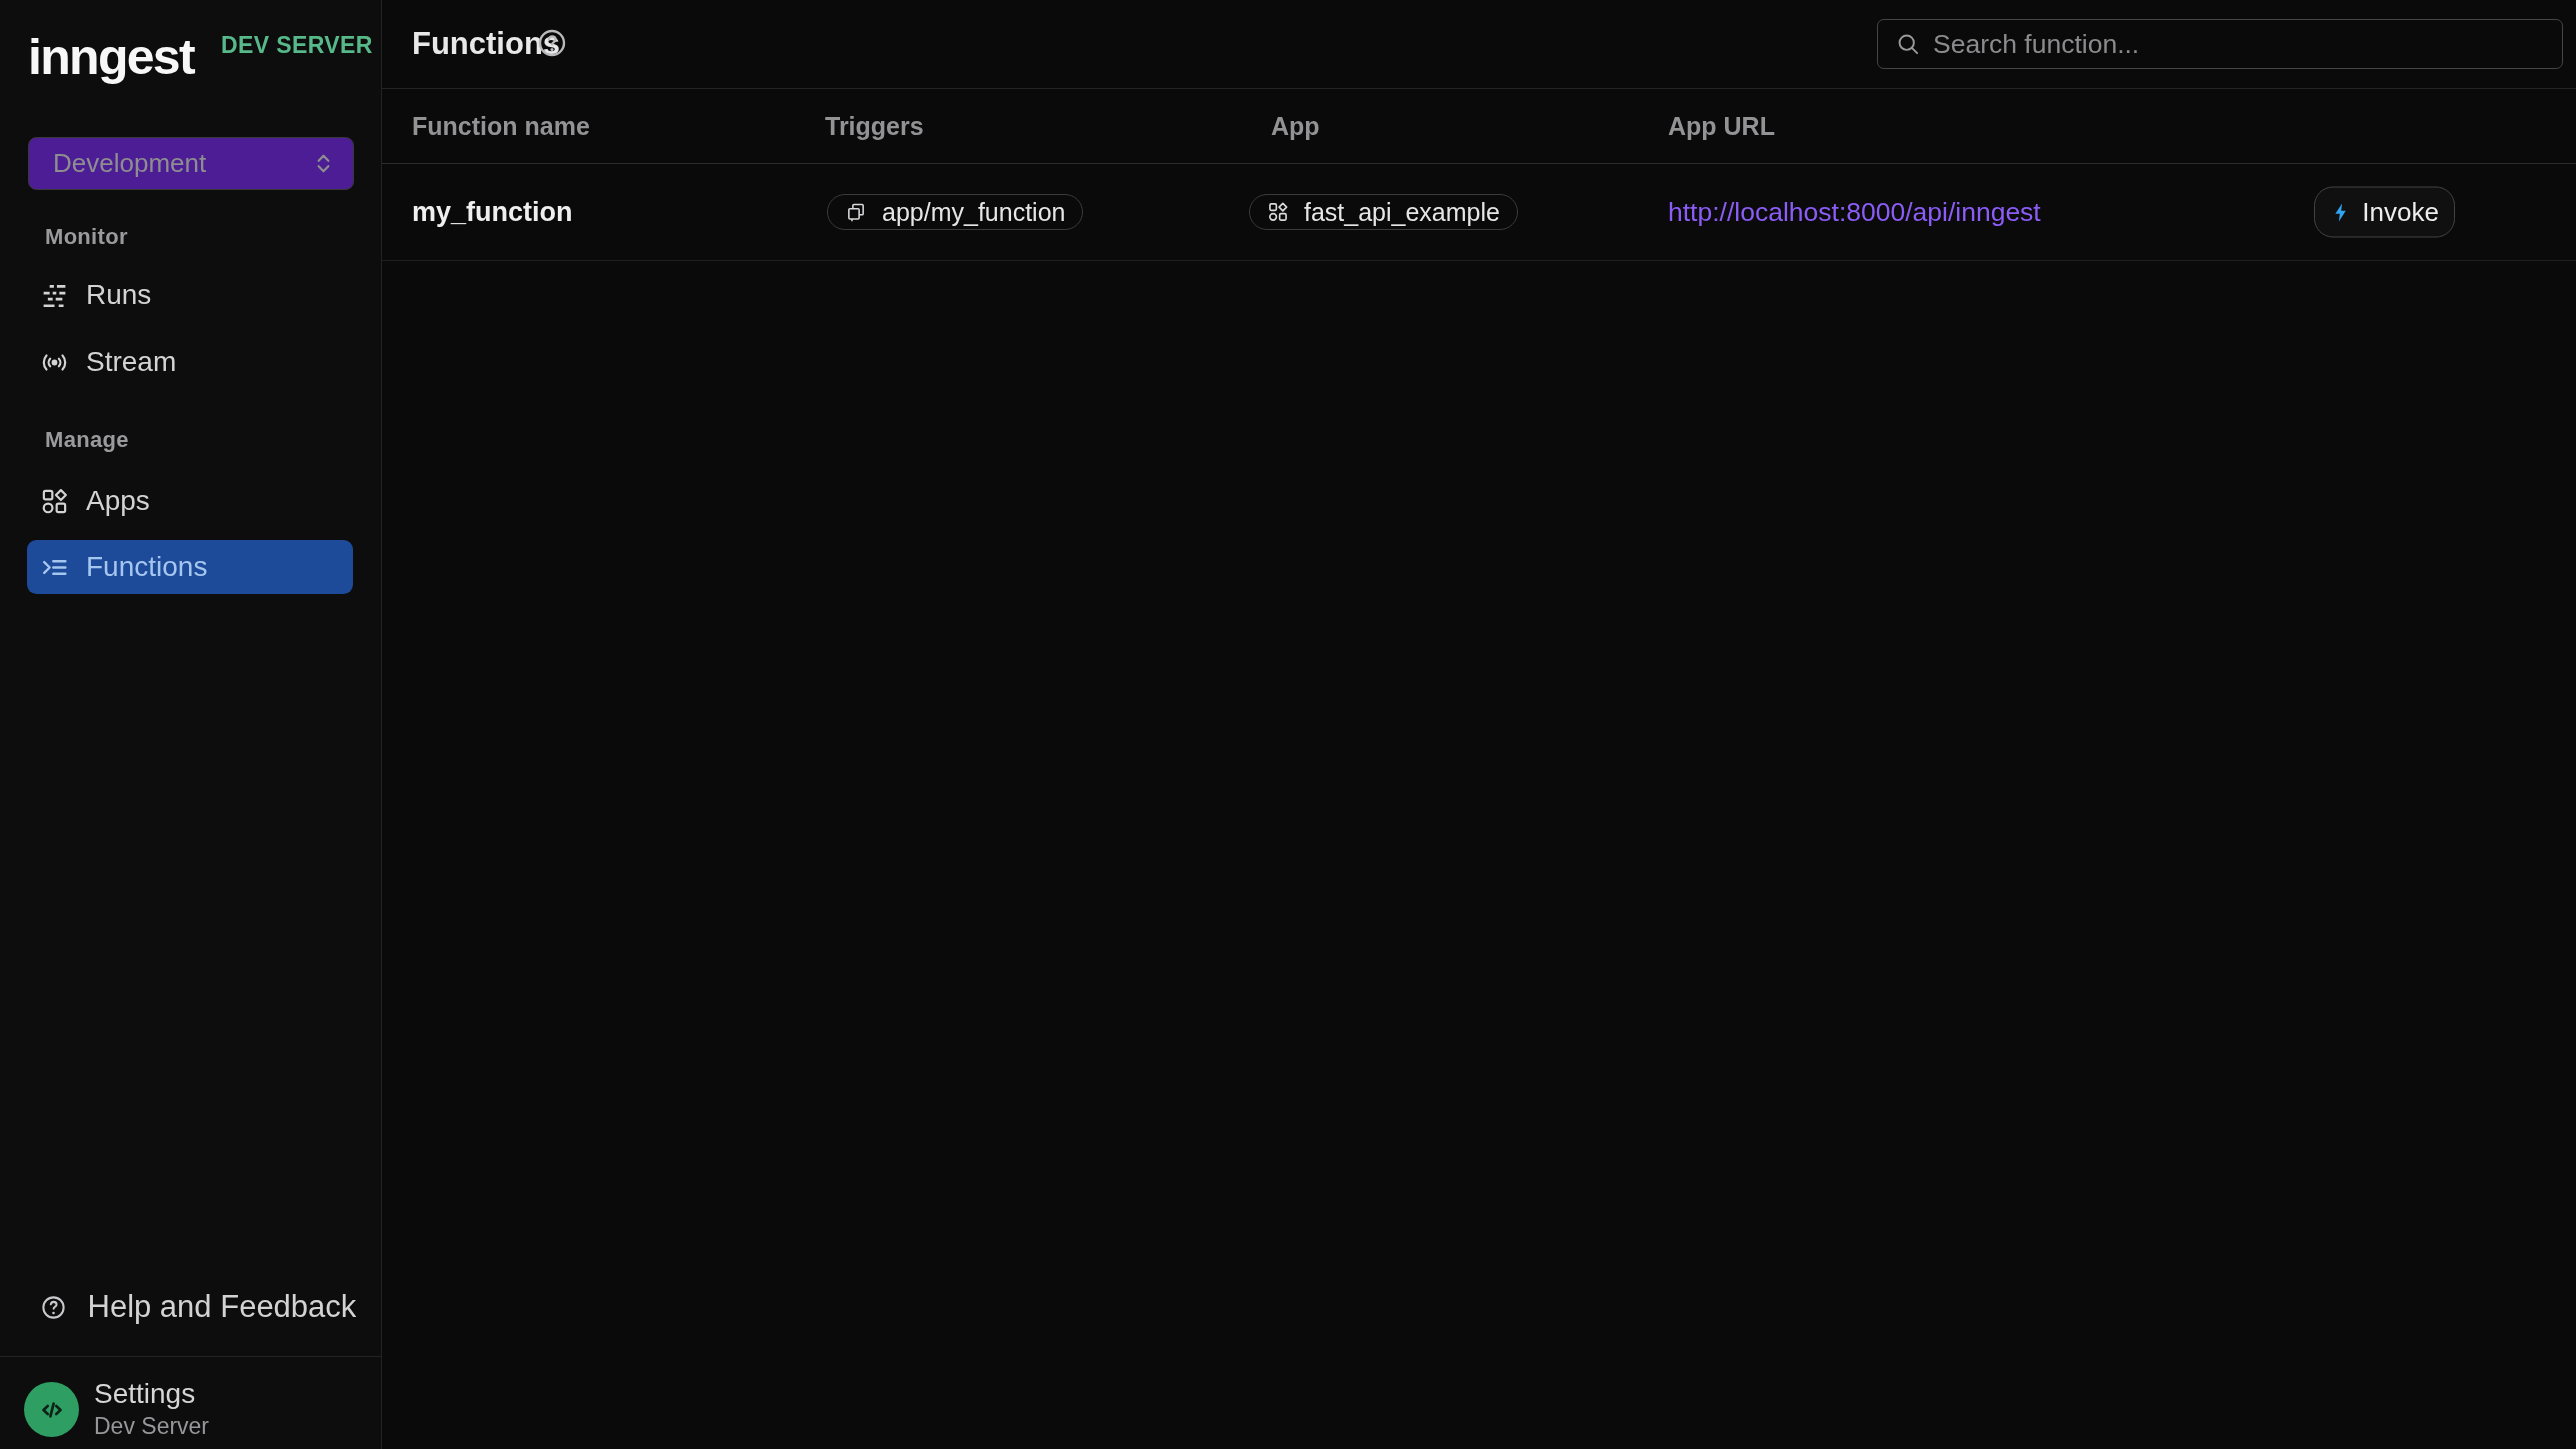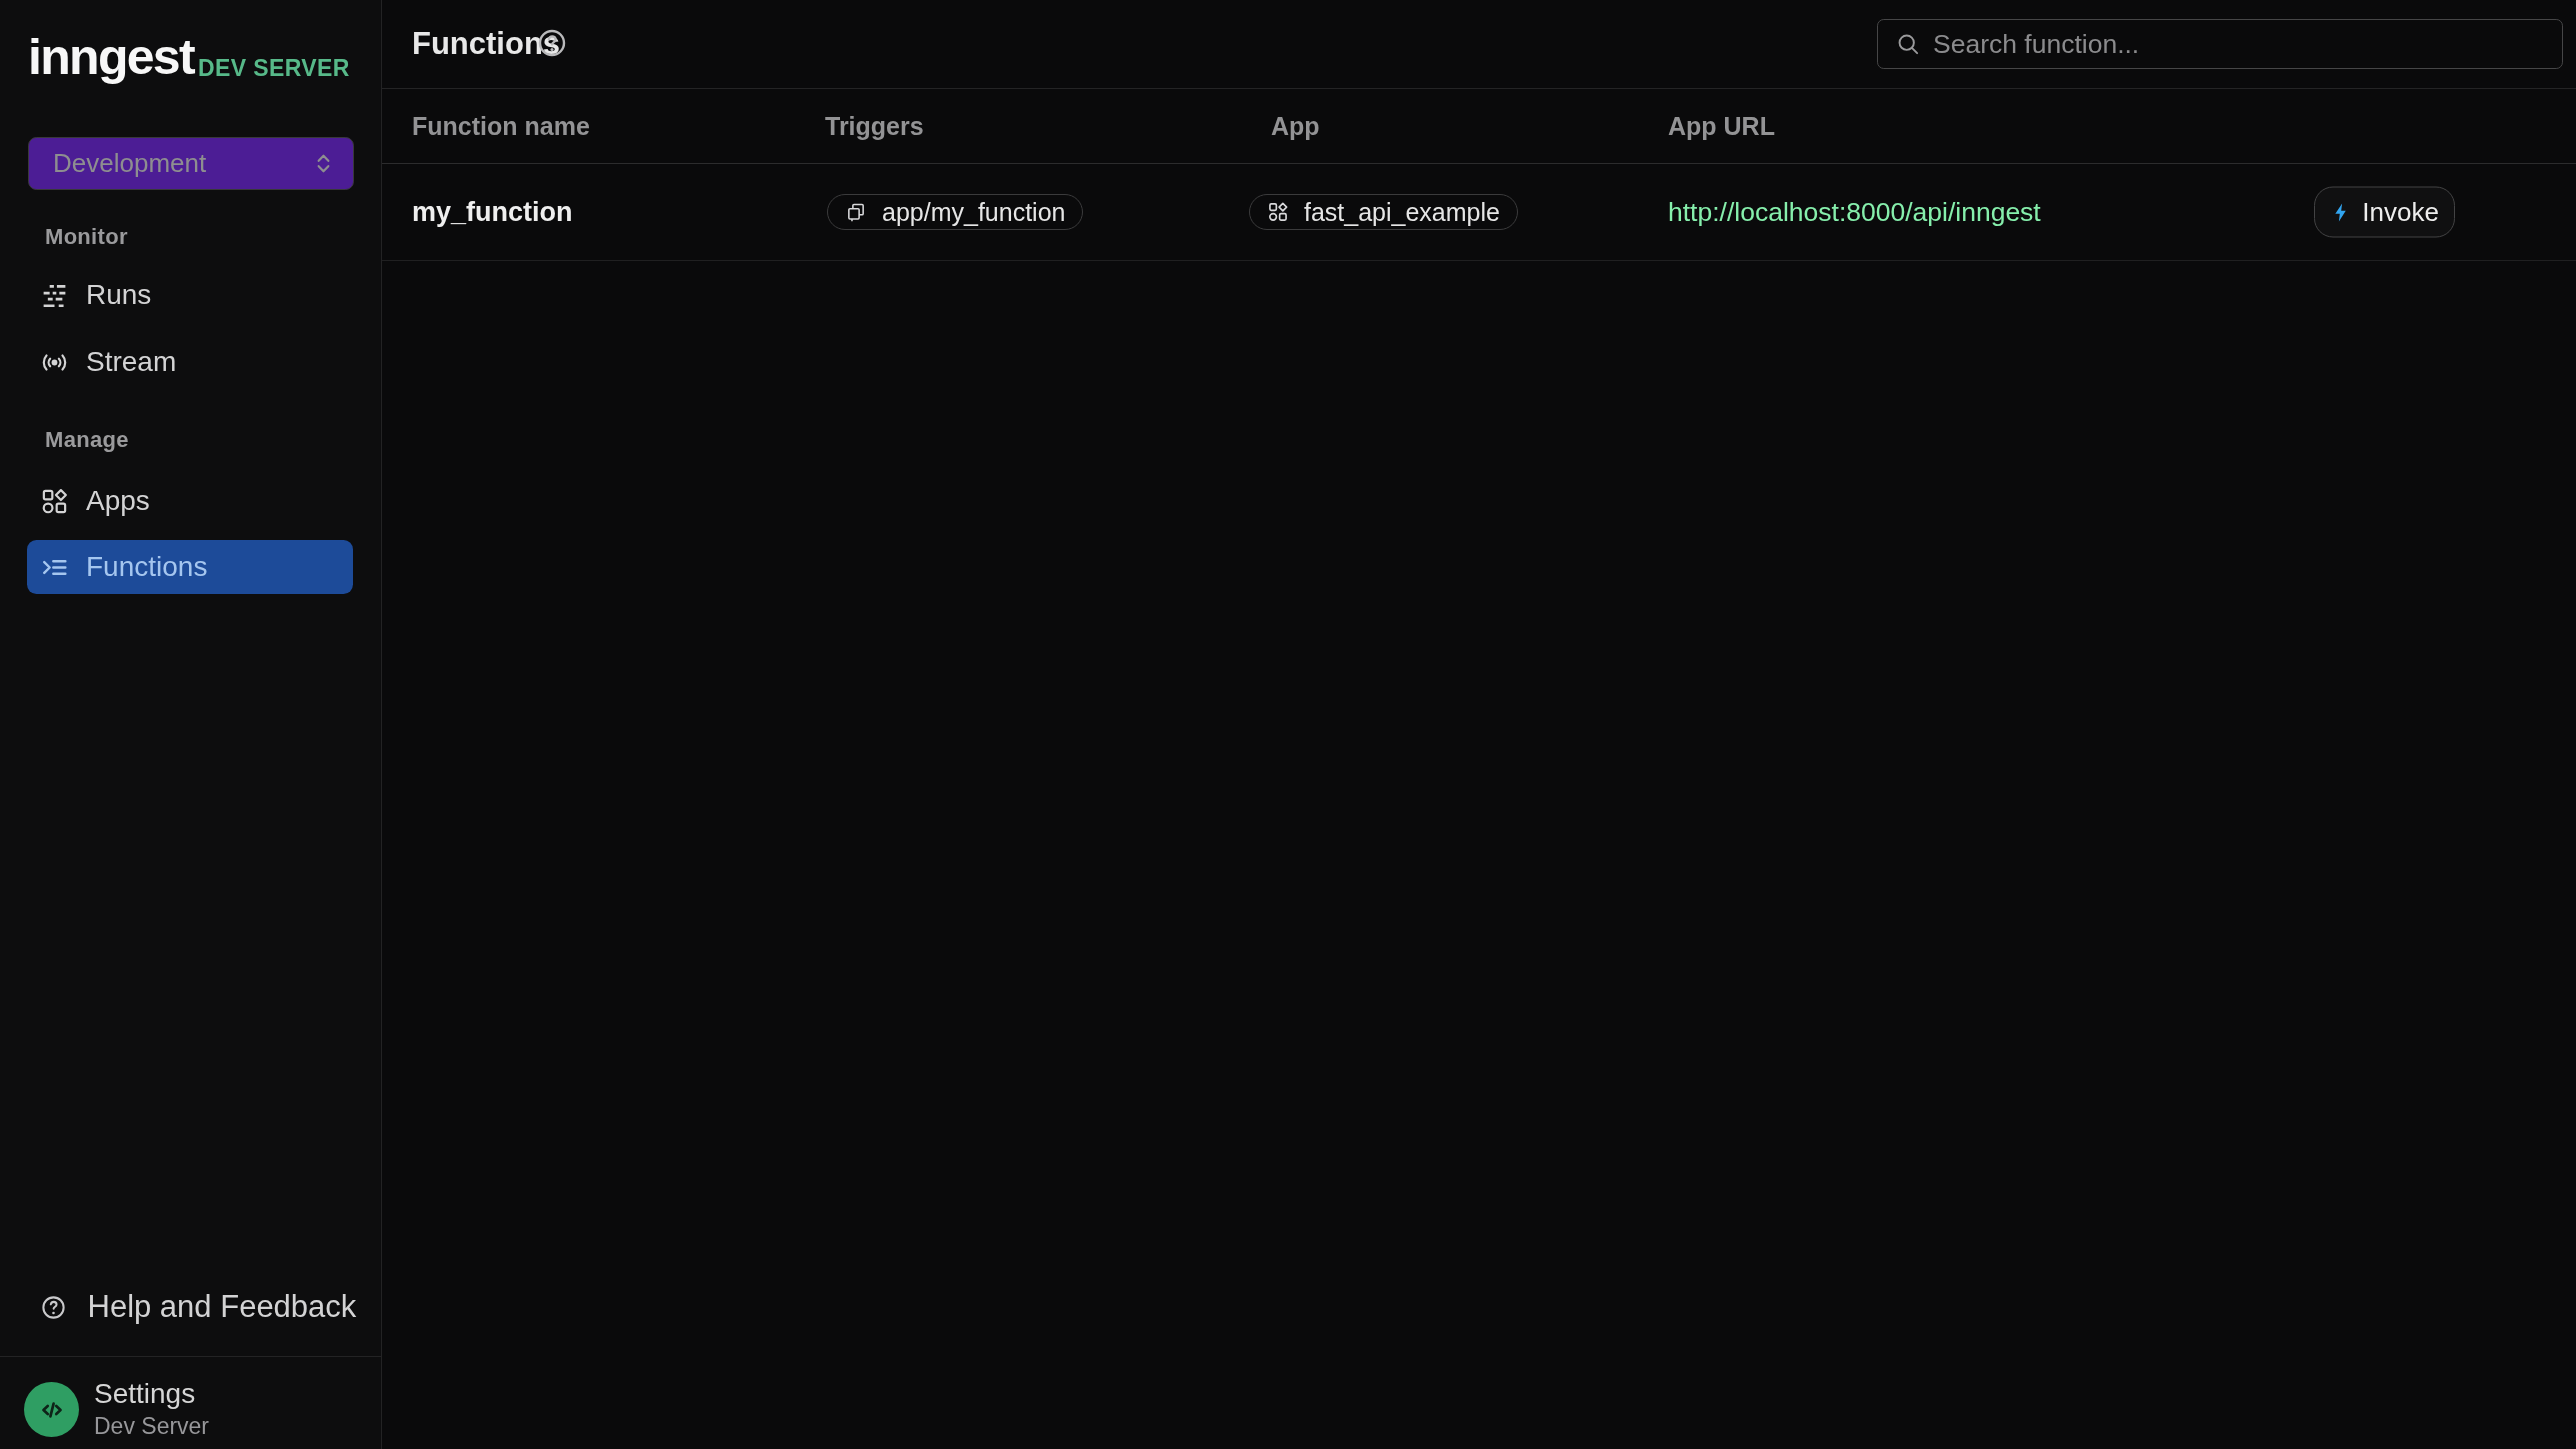--- a/index.html
+++ b/index.html
@@ -17,21 +17,21 @@
     color:#e0e0e0;
     position:relative;
   }
   svg{display:block;}
 
   
   .sidebar{
     position:absolute;left:0;top:0;width:382px;height:1450px;
     background:#0d0d0e;border-right:1.7px solid #232324;
   }
-  .logo-row{position:absolute;left:28px;top:32px;display:flex;align-items:flex-end;gap:4px;}
+  .logo-row{position:absolute;left:28px;top:32px;display:flex;align-items:flex-start;gap:27px;}
   .logo-text{font-size:50px;font-weight:800;letter-spacing:-1.7px;color:#f7f7f7;line-height:1;}
   .logo-badge{font-size:23px;font-weight:600;letter-spacing:0.4px;color:var(--brand-green);}
 
   .env-select{
     position:absolute;left:28px;top:137px;width:326px;height:53px;
     border:1.7px solid #39393a;border-radius:8.5px;background:#4c1d95;
     color:#8e8e90;font-size:26px;font-family:inherit;
     display:flex;align-items:center;justify-content:space-between;
     padding:0 15.4px 0 24px;cursor:pointer;
   }
@@ -102,21 +102,21 @@
   .cell{position:absolute;top:50%;transform:translateY(-50%);}
   .cell-name{left:30px;font-size:27px;font-weight:600;color:#efefef;}
   .badge{
     height:36px;border:1.7px solid #3b3b3c;border-radius:18px;
     display:inline-flex;align-items:center;gap:15px;padding:12px 17px;
     font-size:25px;color:#e6e6e6;white-space:nowrap;
   }
   .badge svg{width:22px;height:22px;flex:0 0 22px;color:#d9d9db;}
   .badge-trigger{left:445px;}
   .badge-app{left:867px;}
-  .cell-url{left:1286px;font-size:26.5px;color:#86efac;}
+  .cell-url{left:1286px;font-size:26.5px;color:#8b5cf6;}
   .invoke-btn{
     position:absolute;left:1932px;top:50%;transform:translateY(-50%);
     width:141px;height:51px;border:1.7px solid #434344;border-radius:19px;background:#101011;
     display:flex;align-items:center;justify-content:center;gap:10.3px;
     color:#ededed;font-size:26px;font-family:inherit;cursor:pointer;
   }
   .bolt-icon{width:22px;height:22px;color:var(--bolt-blue);}
 </style>
 </head>
 <body>

